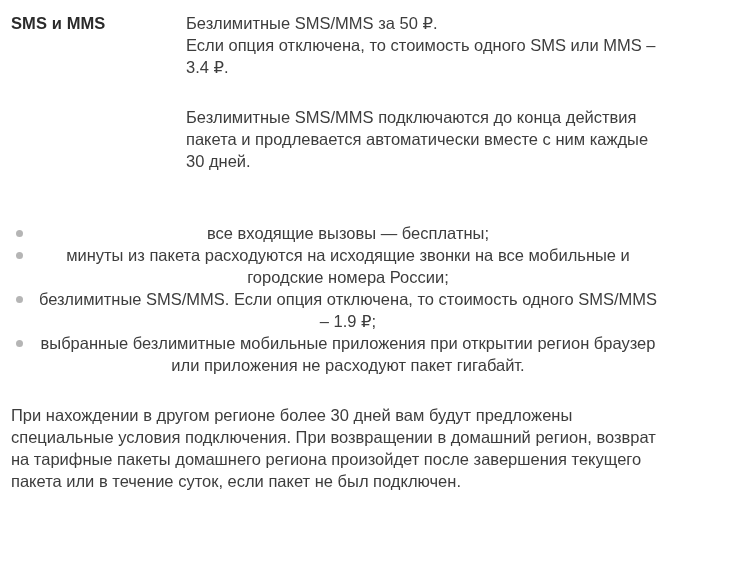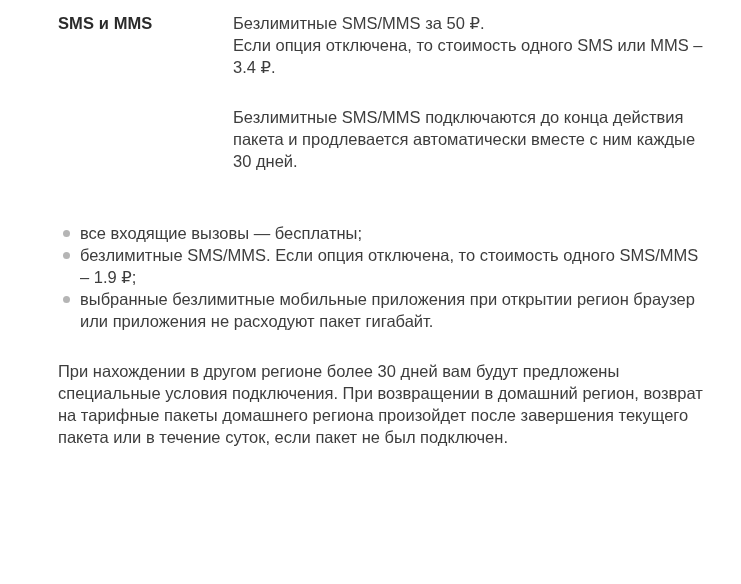--- a/index.html
+++ b/index.html
@@ -7,21 +7,20 @@
   .page {
     width: 671px;
     height: 584px;
     background: #ffffff;
     padding: 12px 8px 0 11px;
     font-family: "Liberation Sans", "DejaVu Sans", sans-serif;
     font-size: 16.5px;
     line-height: 22px;
     color: #3d3d3d;
     overflow: hidden;
-    margin-left: 47px;
   }
   .row { display: flex; align-items: flex-start; }
   .row + .row { margin-top: 50px; }
   .label {
     flex: 0 0 175px;
     width: 175px;
     margin: 0;
     padding-right: 10px;
     font-size: 16.5px;
     line-height: 22px;
@@ -31,21 +30,21 @@
   }
   .content { flex: 1 1 auto; min-width: 0; }
   .para { margin: 0; }
   .gap-before { margin-top: 28px; }
   .line { display: block; }
   ul.bullets {
     margin: 0;
     padding: 0;
     list-style: none;
   }
-  ul.bullets li { display: flex; align-items: flex-start; }
+  ul.bullets li { display: flex; align-items: flex-start; text-align: center; }
   .dot {
     flex: 0 0 7px;
     width: 7px;
     height: 7px;
     border-radius: 50%;
     background: #b5b5b5;
     margin: 8px 10px 0 5px;
   }
   .btext { flex: 1 1 auto; min-width: 0; }
 </style>
@@ -69,20 +68,24 @@
 
   <section class="row">
     <div class="content">
       <ul class="bullets">
         <li>
           <span class="dot"></span>
           <span class="btext">все входящие вызовы — бесплатны;</span>
         </li>
         <li>
           <span class="dot"></span>
+          <span class="btext">минуты из пакета расходуются на исходящие звонки на все мобильные и городские номера России;</span>
+        </li>
+        <li>
+          <span class="dot"></span>
           <span class="btext">безлимитные SMS/MMS. Если опция отключена, то стоимость одного SMS/MMS – 1.9 ₽;</span>
         </li>
         <li>
           <span class="dot"></span>
           <span class="btext">выбранные безлимитные мобильные приложения при открытии регион браузер или приложения не расходуют пакет гигабайт.</span>
         </li>
       </ul>
       <p class="para gap-before">
         <span class="line">При нахождении в другом регионе более 30 дней вам будут предложены специальные условия подключения. При возвращении в домашний регион, возврат на тарифные пакеты домашнего региона произойдет после завершения текущего пакета или в течение суток, если пакет не был подключен.</span>
       </p>

